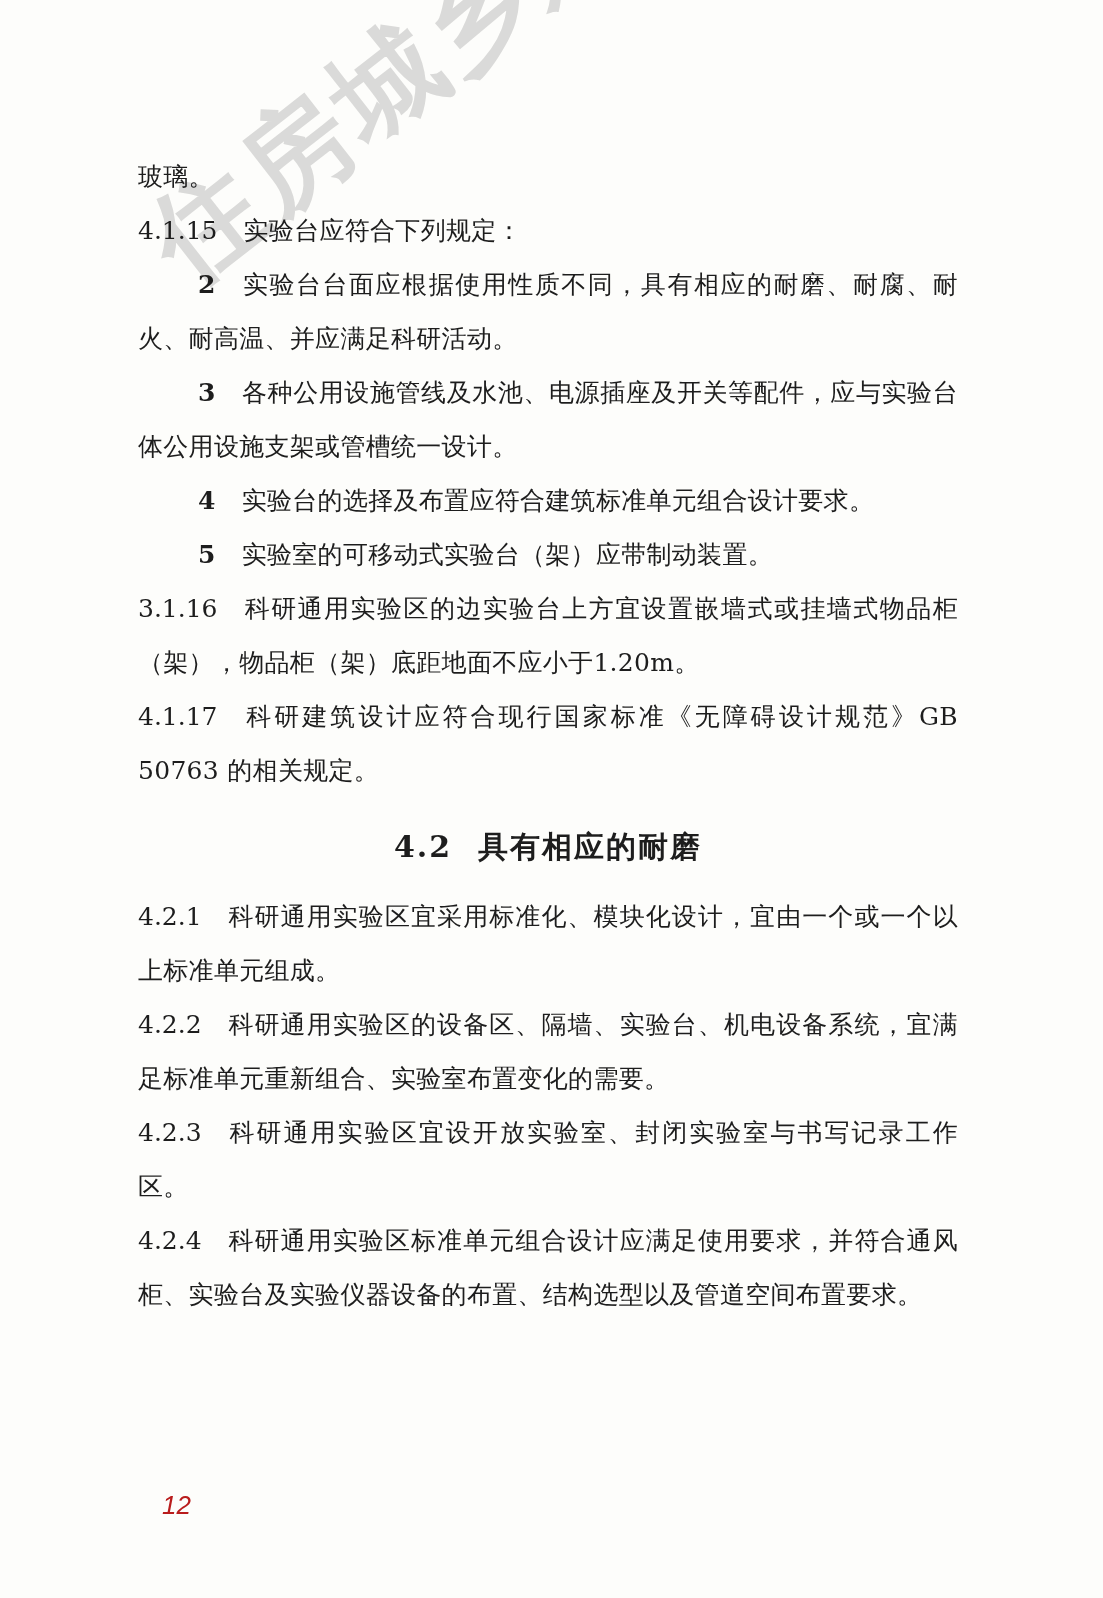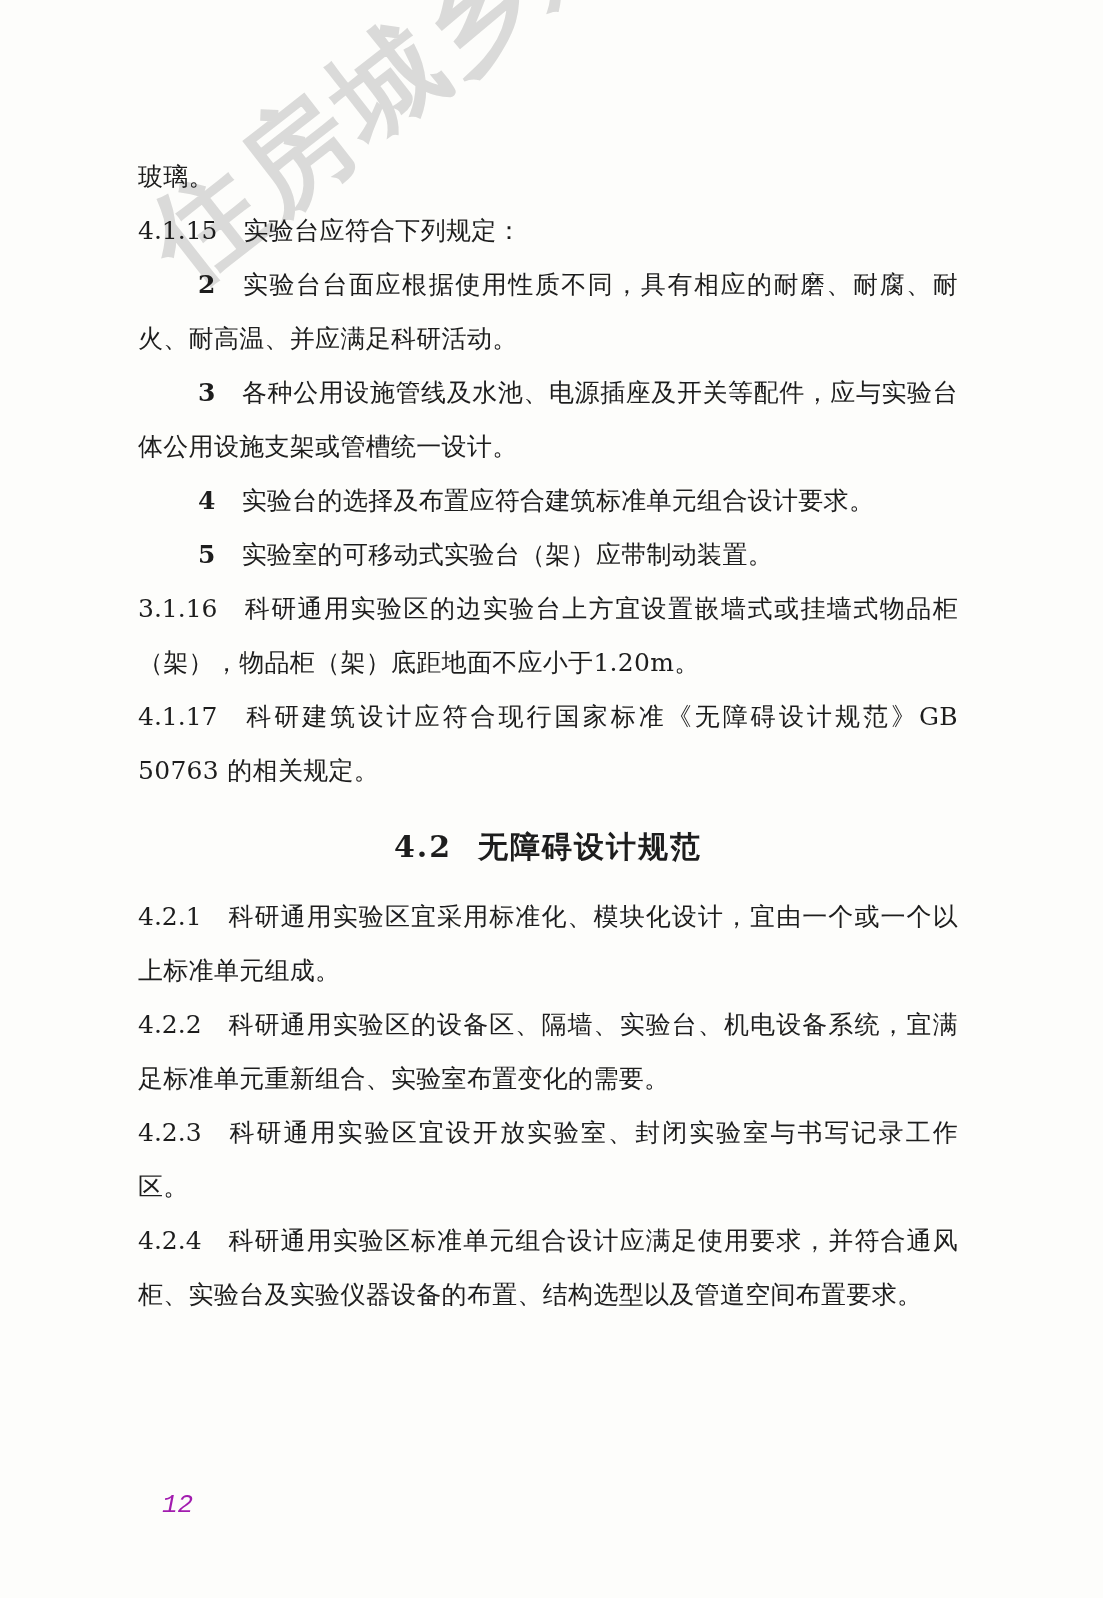--- a/index.html
+++ b/index.html
@@ -81,22 +81,22 @@
     font-family: "DejaVu Serif", "Liberation Serif", serif;
     text-align: right;
   }
   .section-title .sp { display: inline-block; width: 26px; }
   .folio {
     position: absolute;
     left: 162px;
     top: 1490px;
     font-size: 26px;
     font-style: italic;
-    font-family: Liberation Mono, monospace;
-    color: #a21caf;
+    font-family: Liberation Sans, sans-serif;
+    color: #b91c1c;
     z-index: 10;
   }
 </style>
 </head>
 <body>
 
 <div class="page">
 
   <div class="watermark">
     <div class="wm-text wm-1">住房城乡建设部标准信息公开</div>
@@ -133,21 +133,21 @@
       <span class="num">3.1.16</span><span class="gap-md"></span><span>科研通用实验区的边实验台上方宜设置嵌墙式或挂墙式物品柜（架），物品柜（架）底距地面不应小于1.20m。</span>
     </p>
 
     <p class="para">
       <span class="num">4.1.17</span><span class="gap-md"></span><span>科研建筑设计应符合现行国家标准《无障碍设计规范》GB 50763 的相关规定。</span>
     </p>
 
 
 
     <h2 class="section-title">
-      <span class="sec-num">4.2</span><span class="sp"></span><span>无障碍设计规范</span>
+      <span class="sec-num">4.2</span><span class="sp"></span><span>具有相应的耐磨</span>
     </h2>
 
     <p class="para">
       <span class="num">4.2.1</span><span class="gap-md"></span><span>科研通用实验区宜采用标准化、模块化设计，宜由一个或一个以上标准单元组成。</span>
     </p>
 
     <p class="para">
       <span class="num">4.2.2</span><span class="gap-md"></span><span>科研通用实验区的设备区、隔墙、实验台、机电设备系统，宜满足标准单元重新组合、实验室布置变化的需要。</span>
     </p>
 

